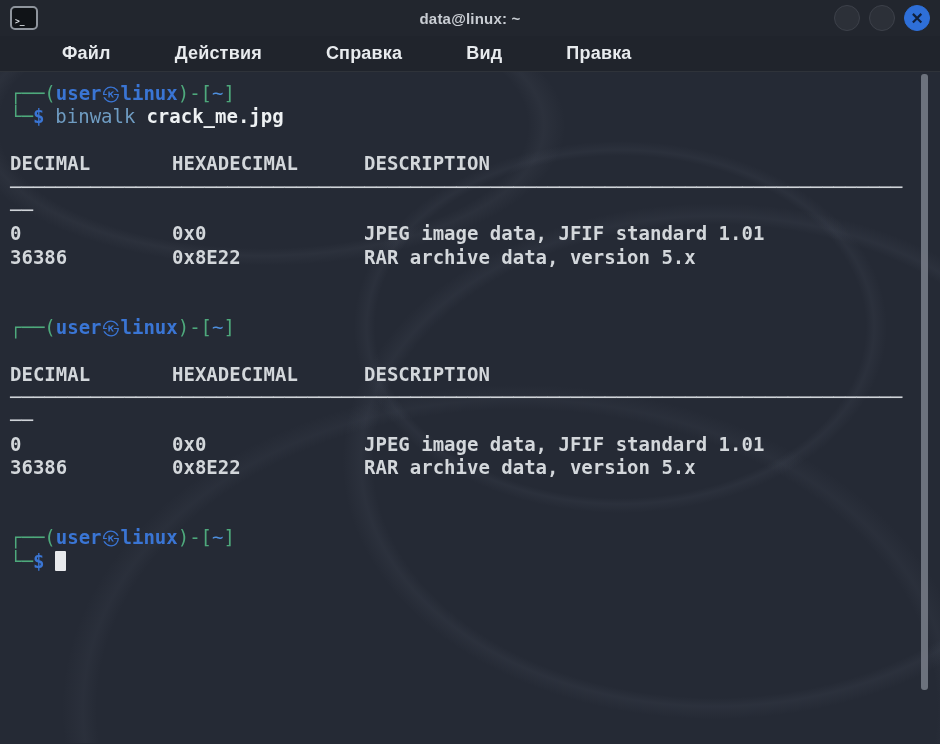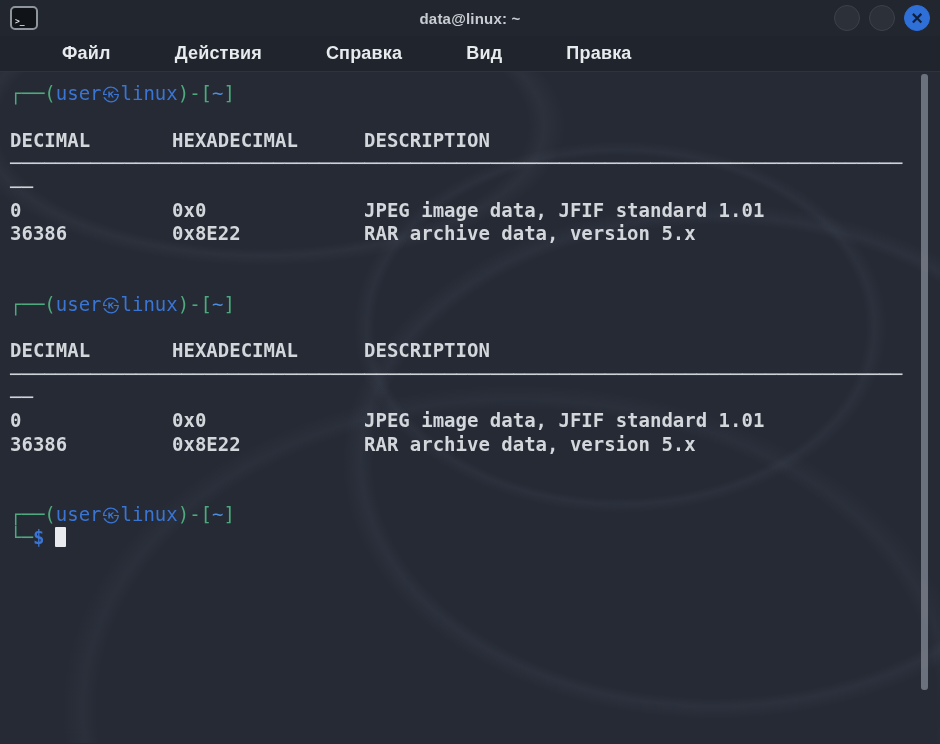--- a/index.html
+++ b/index.html
@@ -60,21 +60,21 @@
     background:
       radial-gradient(ellipse 430px 300px at 66% 38%, transparent 57%, rgba(150,160,180,.055) 59%, transparent 62%),
       radial-gradient(ellipse 620px 430px at 76% 58%, transparent 55%, rgba(150,160,180,.06) 57%, transparent 60%),
       radial-gradient(ellipse 540px 250px at 28% 8%, transparent 49%, rgba(170,178,192,.05) 52%, transparent 56%),
       radial-gradient(ellipse 700px 500px at 55% 95%, transparent 60%, rgba(140,150,168,.05) 62%, transparent 65%),
       #252a35;
   }
   .tline { height:23.4px; line-height:23.4px; white-space:pre; }
 
   .g  { color:#4ea97c; }                       
-  .ub { color:#3a75d4; font-weight:normal;text-align:right; }     
+  .ub { color:#3a75d4; font-weight:bold;text-align:right; }     
   .ag { color:#3a75d4; }                       
   .pb { color:#4e8fdd; }                       
   .dl { color:#3a75d4; font-weight:bold; }     
   .cmd  { color:#6f9cc2; margin-left:11px; }   
   .flag { color:#4f9e8e; margin-left:11px; }   
   .file { color:#eef1f3; font-weight:bold; margin-left:11px; }
 
   .trow { display:grid; grid-template-columns:162px 192px 1fr; height:23.4px; line-height:23.4px;font-weight:bold; }
   .sep  { color:#cfd3d8; letter-spacing:0; }
 
@@ -111,20 +111,21 @@
     <span class="menu-item">Файл</span>
     <span class="menu-item">Действия</span>
     <span class="menu-item">Справка</span>
     <span class="menu-item">Вид</span>
     <span class="menu-item">Правка</span>
   </div>
 
   <div class="terminal">
 
     <div class="tline"><span class="g">┌──(</span><span class="ub">user</span><span class="ag">㉿</span><span class="ub">linux</span><span class="g">)-[</span><span class="pb">~</span><span class="g">]</span></div>
+    <div class="tline"><span class="g">└─</span><span class="dl">$</span><span class="cmd">binwalk</span><span class="file">crack_me.jpg</span></div>
     <div class="tline"></div>
 
     <div class="trow">
       <span>DECIMAL</span>
       <span>HEXADECIMAL</span>
       <span>DESCRIPTION</span>
     </div>
     <div class="tline sep">──────────────────────────────────────────────────────────────────────────────</div>
     <div class="tline sep">──</div>
     <div class="trow">

